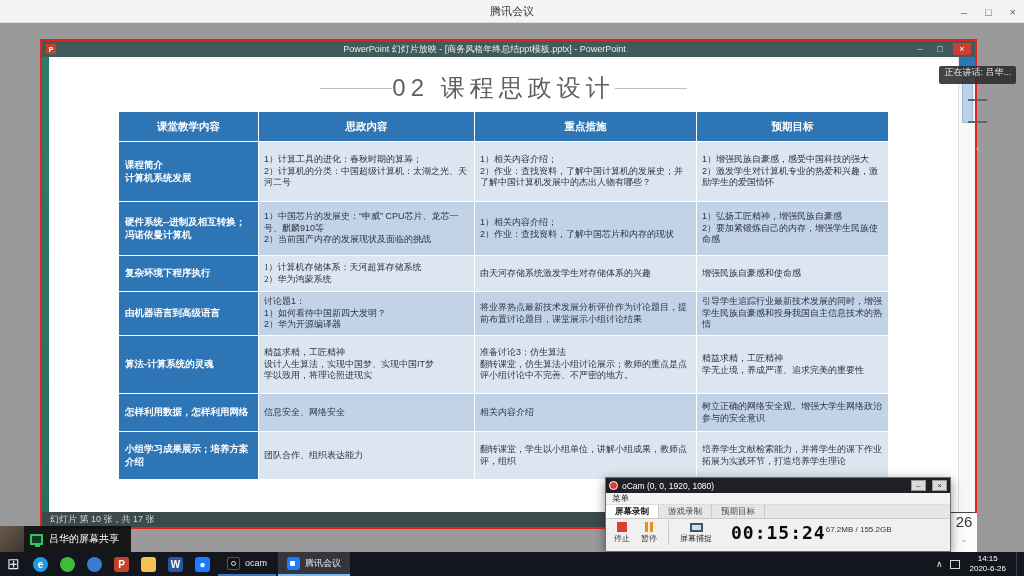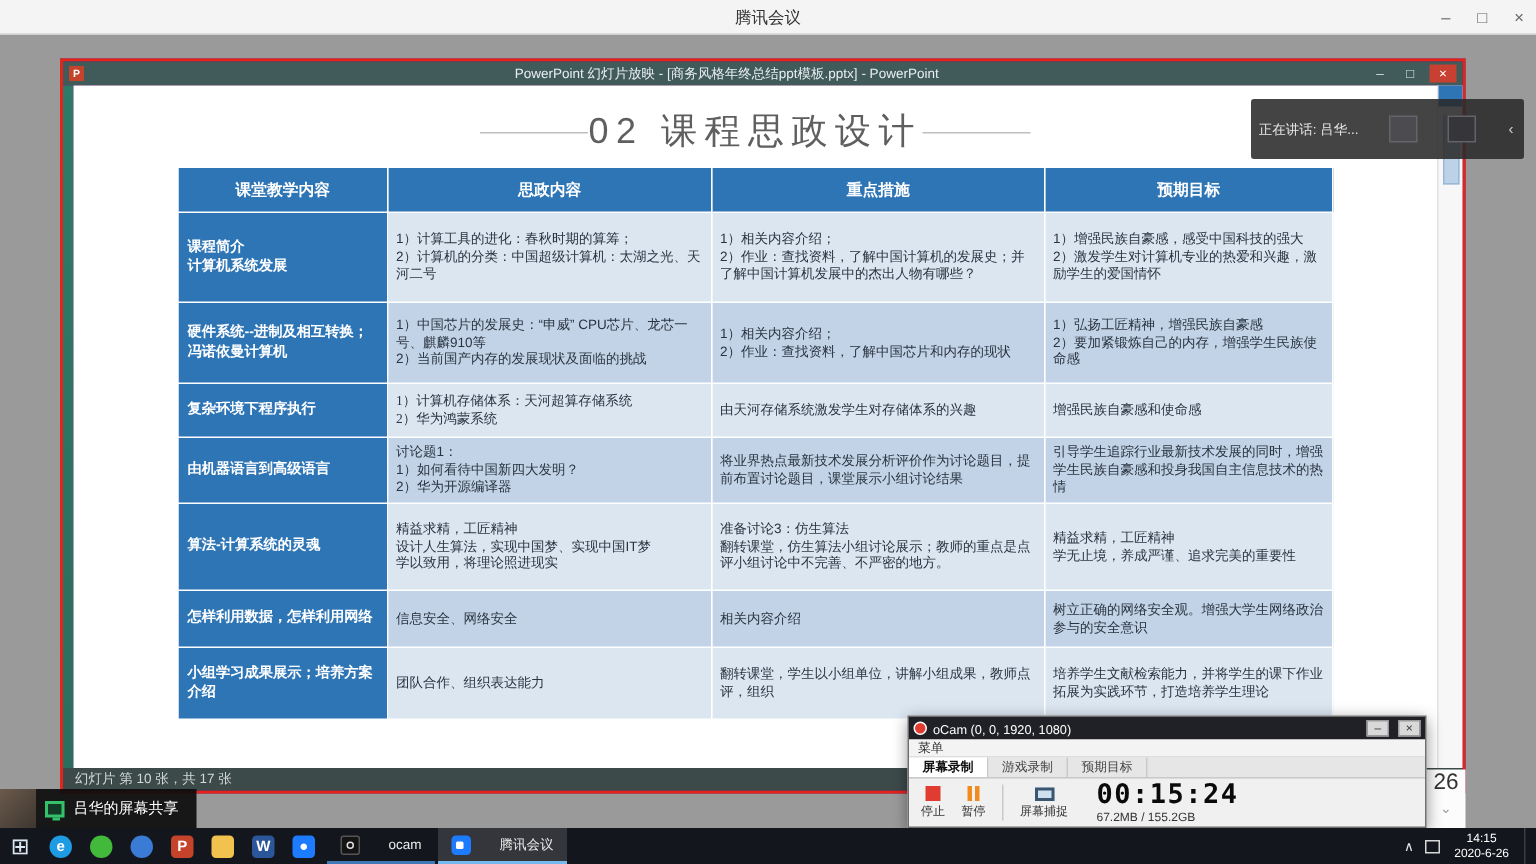--- a/index.html
+++ b/index.html
@@ -52,22 +52,22 @@
 
   .ppt-scrollbar { position:absolute; right:0; top:16px; bottom:15px; width:17px; background:#f7f7f7;
     border-left:1px solid #e2e2e2; }
   .scroll-top-block { width:100%; height:14px; background:#2e75b6; }
   .scroll-thumb { width:11px; height:46px; background:#bcd2e8; border:1px solid #9ab8d6; margin:6px auto 0; }
 
   .ppt-statusbar { position:absolute; left:0; right:0; bottom:0; height:15px; background:#3c4a4a;
     color:#d3d9d9; font-size:9px; display:flex; align-items:center; padding:0 8px;margin-top:21px; }
 
   
-  .speaking-badge { position:absolute; right:8px; top:66px; height:40px; background:rgba(42,42,42,0.88);
-    display:flex; align-items:center; gap:20px; padding:0 5px; border-radius:2px; z-index:30; }
+  .speaking-badge { position:absolute; right:8px; top:66px; height:18px; background:rgba(42,42,42,0.88);
+    display:flex; align-items:center; gap:20px; padding:0 5px; border-radius:2px; z-index:30;flex-direction:column; }
   .spk-text { color:#e8e8e8; font-size:9px; white-space:nowrap; }
   .spk-thumb { width:19px; height:18px; background:#4c4c50; border:1px solid #636369; }
   .spk-thumb.dark { background:#35353a; }
   .spk-collapse { color:#cfcfcf; font-size:10px; padding:0 2px; }
 
   
   .ocam { position:absolute; left:605px; top:477px; width:346px; height:75px; background:#f0f0f0;
     border:1px solid #6e6e6e; box-shadow:0 3px 10px rgba(0,0,0,0.45); z-index:40; }
   .ocam-titlebar { height:15px; background:#202126; color:#fff; display:flex; align-items:center; padding:0 3px; gap:4px; }
   .ocam-logo { width:9px; height:9px; border-radius:50%; background:#e03c31; border:1px solid #fff; }
@@ -81,21 +81,21 @@
     border-right:1px solid #c9c9c9; }
   .ocam-tab.active { background:#fff; font-weight:bold; color:#111; }
   .ocam-content { display:flex; align-items:center; padding:2px 8px 0 8px; gap:11px; }
   .ocam-tool { display:flex; flex-direction:column; align-items:center; gap:1px; }
   .ocam-tool .lbl { font-size:8px; color:#333; }
   .ico-stop { width:10px; height:10px; background:#e03c31; }
   .ico-pause { display:flex; gap:2px; height:10px; align-items:center; }
   .ico-pause i { display:block; width:3px; height:10px; background:#f08c1e; }
   .ico-capture { width:13px; height:9px; border:2px solid #3b5670; background:#cfe0ef; }
   .ocam-divider { width:1px; height:24px; background:#c9c9c9; }
-  .ocam-timer-block { margin-left:8px; display:flex; flex-direction:column; align-items:flex-start; }
+  .ocam-timer-block { margin-left:8px; display:flex; align-items:flex-start; }
   .ocam-timer { font-family:"DejaVu Sans Mono","Liberation Mono",monospace; font-weight:bold;
     font-size:18px; line-height:18px; color:#0a0a0a; letter-spacing:1px; }
   .ocam-size { font-size:8px; color:#333; margin-top:1px; }
 
   
   .side-sliver { position:absolute; left:950px; top:513px; width:27px; height:39px; background:#fcfcfc;
     border-left:1px solid #ddd; display:flex; flex-direction:column; align-items:center; z-index:20; }
   .side-count { font-size:15px; color:#333; margin-top:0; }
   .side-chevron { font-size:9px; color:#9a9a9a; margin-top:4px; }
 
@@ -110,21 +110,21 @@
   
   .taskbar { position:absolute; left:0; bottom:0; width:1024px; height:24px; background:#14161d;
     display:flex; align-items:stretch; z-index:50; }
   .tb-icons { display:flex; align-items:stretch; }
   .tb-icon { width:27px; display:flex; align-items:center; justify-content:center; }
   .tb-glyph { width:15px; height:15px; display:flex; align-items:center; justify-content:center;
     font-size:10px; font-weight:bold; }
   .tb-glyph.circle { border-radius:50%; }
   .tb-glyph.square { border-radius:3px; }
   .tb-glyph.none { font-size:15px; font-weight:normal; }
-  .tb-task { display:flex; align-items:center; gap:19px; padding:0 9px; font-size:9px; color:#ececec;
+  .tb-task { display:flex; align-items:center; gap:5px; padding:0 9px; font-size:9px; color:#ececec;
     border-bottom:2px solid #3f78b4; margin-left:2px; white-space:nowrap;justify-content:center; }
   .tb-task.active { background:rgba(255,255,255,0.14); border-bottom-color:#76b9ef; }
   .task-ico-ocam { width:13px; height:13px; background:#141414; border:1px solid #555; border-radius:2px; position:relative; }
   .task-ico-ocam::after { content:""; position:absolute; inset:3px; border:1.5px solid #e0e0e0; border-radius:50%; }
   .task-ico-meeting { width:13px; height:13px; background:#1d7bff; border-radius:3px; position:relative; }
   .task-ico-meeting::after { content:""; position:absolute; left:3px; top:4px; width:5px; height:5px; background:#fff; border-radius:1px; }
   .tb-tray { margin-left:auto; display:flex; align-items:center; gap:7px; padding-right:4px; }
   .tray-chevron { color:#e8e8e8; font-size:9px; }
   .tray-ico { width:10px; height:9px; border:1px solid #d8d8d8; }
   .tray-clock { color:#fff; font-size:8px; line-height:1.25; text-align:center; padding:0 3px; }

